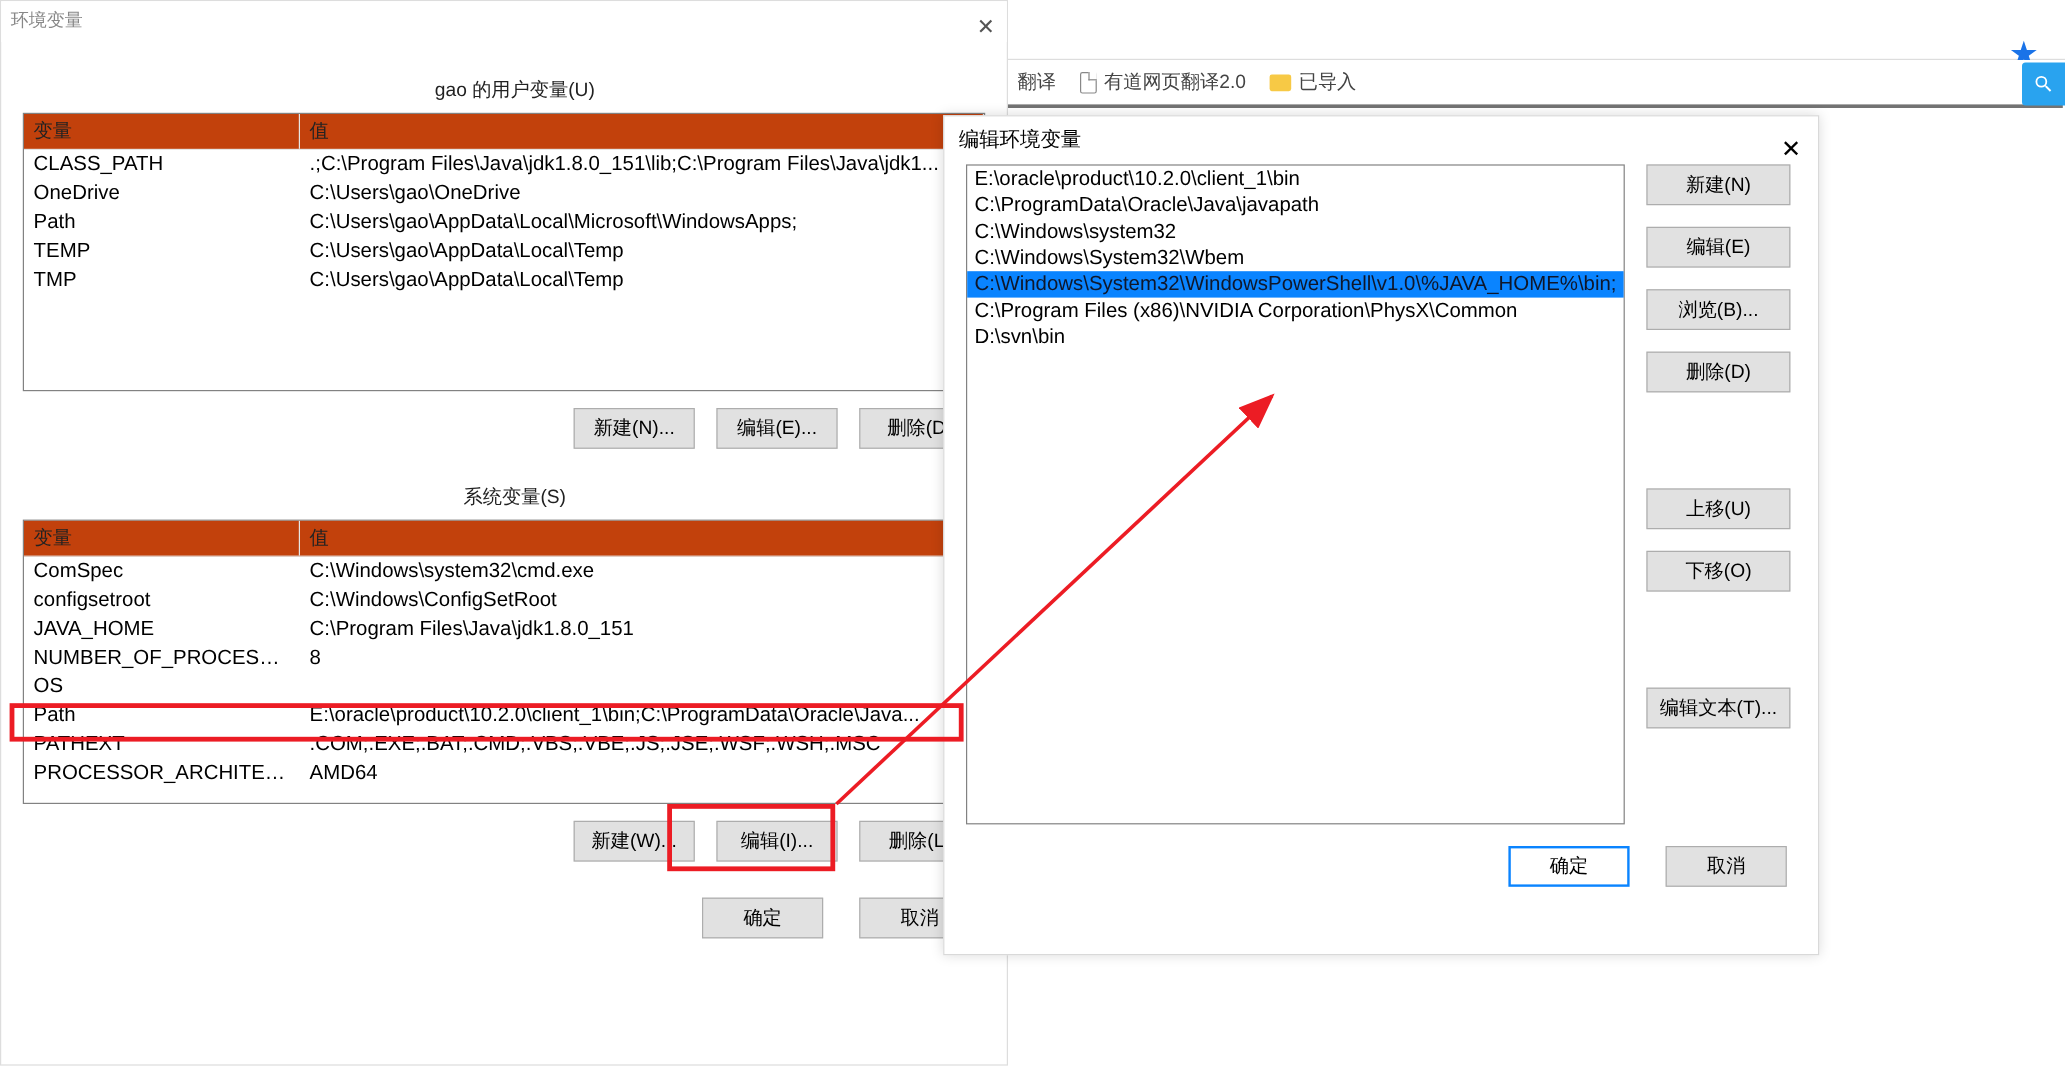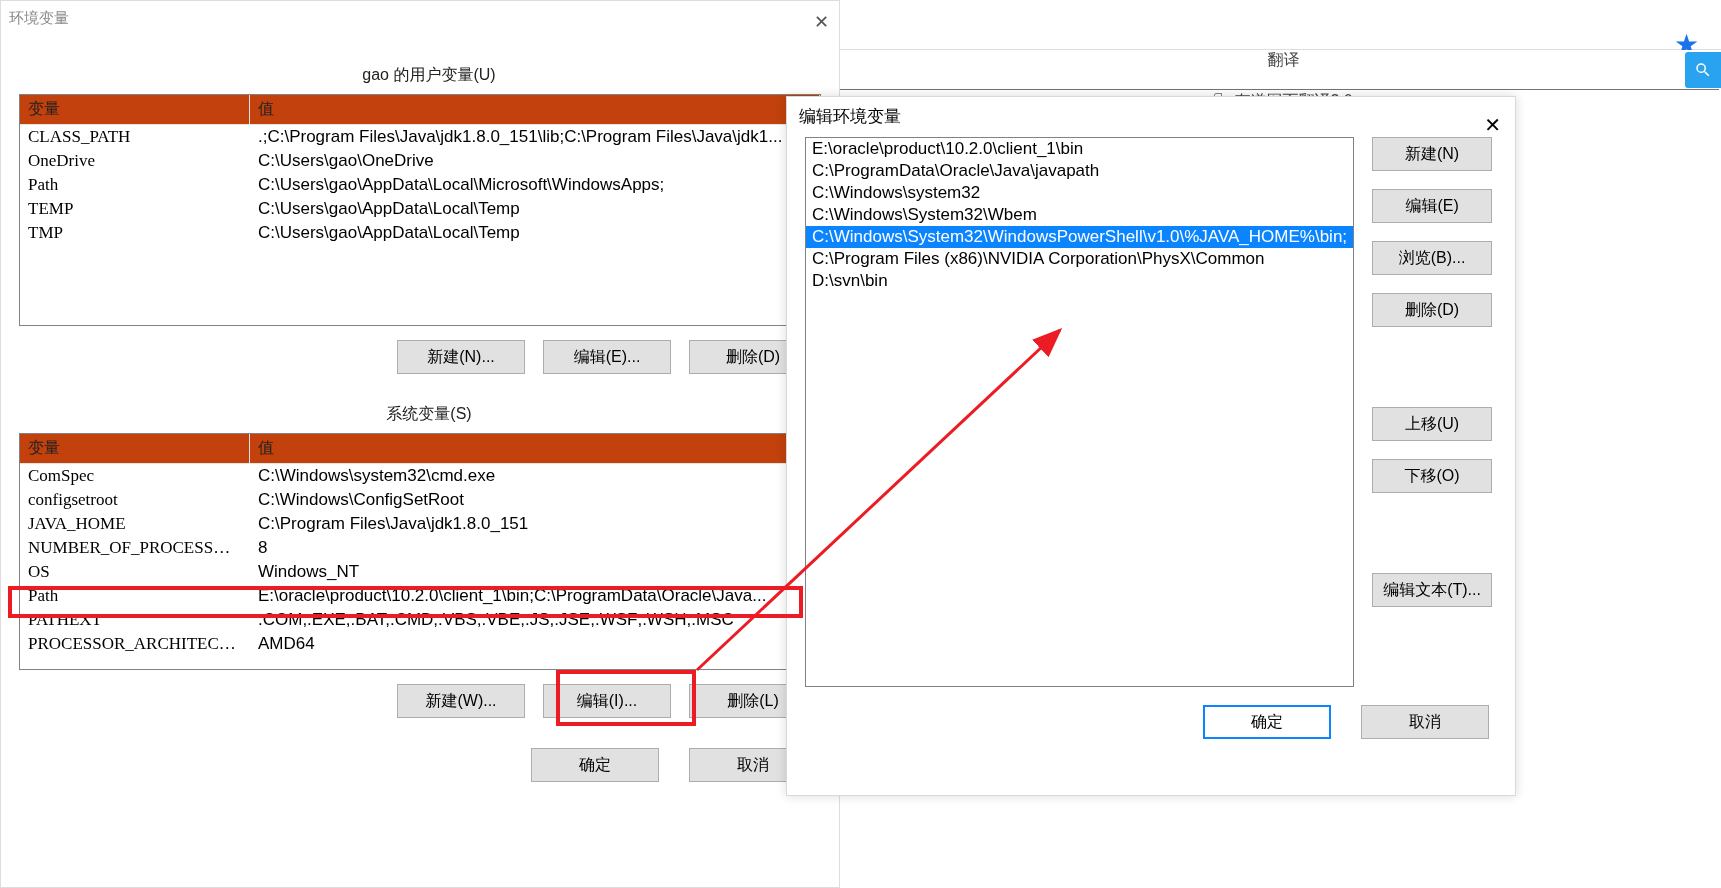--- a/index.html
+++ b/index.html
@@ -12,52 +12,52 @@
   .group-label { margin:30px 0 8px 18px; font-size:16px; color:#222;text-align:center;}
   .table-wrap { margin:0 18px; border:1px solid #828282; background:#fff; }
   .table-head { display:flex; background:#c2410c; border-bottom:1px solid #e5e5e5;}
   .table-head .col { padding:4px 8px; font-size:16px; color:#222; border-right:1px solid #e5e5e5;}
   .col-var { width:230px; flex:none;}
   .col-val { flex:1; }
   .table-body { height:200px; overflow:hidden; }
   .table-body.sys { height:205px; }
   .row { display:flex; padding:1px 0; }
   .row .cell { padding:1px 8px; font-size:17px; white-space:nowrap; overflow:hidden; text-overflow:ellipsis;}
-  .row .cell.var { width:230px; flex:none;font-family:Liberation Serif, serif;}
+  .row .cell.var { width:230px; flex:none;}
   .row .cell.val { flex:1; }
 
   .btn-row { display:flex; justify-content:flex-end; gap:18px; margin:14px 22px 0 0;}
   .win-btn {
-    width:128px; height:34px; background:#e1e1e1; border:1px solid #adadad;
+    width:101px; height:34px; background:#e1e1e1; border:1px solid #adadad;
     font-size:16px; color:#000; cursor:pointer; display:flex; align-items:center; justify-content:center;
   }
   .ok-row { display:flex; justify-content:flex-end; gap:30px; margin:30px 22px 0 0;}
 
   
   .redbox { position:absolute; border:4px solid #ec1c24; pointer-events:none; }
 
   
   .edit-dialog { position:absolute; left:786px; top:96px; width:730px; height:700px; background:#fff; border:1px solid #d9d9d9; box-shadow:0 0 10px rgba(0,0,0,.15);}
   .edit-title-bar { height:40px; line-height:40px; padding:0 12px; font-size:17px; color:#000; position:relative;}
   .edit-title-bar .close { position:absolute; right:14px; top:8px; font-size:20px; color:#000; cursor:pointer;}
   .edit-body { display:flex; padding:0 18px;}
   .path-list { flex:1; border:1px solid #828282; height:550px; background:#fff; }
   .path-list .item { padding:1px 6px; font-size:17px; white-space:nowrap; overflow:hidden; cursor:default;}
-  .path-list .item.sel { background:#0a84ff; color:#ffffff;}
+  .path-list .item.sel { background:#0a84ff; color:#0f172a;}
   .side-btns { width:130px; margin-left:18px; display:flex; flex-direction:column; gap:18px;}
   .side-btns .win-btn { width:120px;}
   .gap { height:44px;}
   .edit-ok-row { display:flex; justify-content:flex-end; gap:30px; margin:18px 26px 0 0;}
   .win-btn.primary-outline { background:#fff; border:2px solid #0a84ff;}
 
   
   .browser-top { position:absolute; left:840px; top:0; right:0; height:50px; background:#fff; border-bottom:1px solid #ddd;}
   .browser-star { position:absolute; right:22px; top:28px; color:#1a73e8; font-size:28px;}
   .browser-tabbar-bg { position:absolute; left:840px; top:0; right:0; height:24px; background:#e3e8eb;}
-  .bookmarks-bar { position:absolute; left:840px; top:50px; right:2px; height:40px; background:#fff; border-bottom:1px solid #737373; display:flex; align-items:center; gap:20px; padding-left:8px; font-size:16px; color:#444;flex-direction:column;}
+  .bookmarks-bar { position:absolute; left:840px; top:50px; right:2px; height:40px; background:#fff; border-bottom:3px solid #737373; display:flex; align-items:center; gap:20px; padding-left:8px; font-size:16px; color:#444;}
   .bm-item { display:flex; align-items:center; gap:6px; cursor:pointer;}
   .bm-folder { width:18px; height:14px; background:#f7c945; border-radius:2px; display:inline-block;}
   .bm-page { width:14px; height:18px; border:1.5px solid #888; border-radius:2px; position:relative; background:#fff;}
   .bm-page::after{content:""; position:absolute; right:-1px; top:-1px; width:6px; height:6px; background:#fff; border-left:1.5px solid #888; border-bottom:1.5px solid #888;}
   .search-btn-bg { position:absolute; right:0; top:52px; width:36px; height:36px; background:#29a3ef; border-radius:3px 0 0 3px; display:flex; align-items:center; justify-content:center;}
   .search-btn-bg svg { width:18px; height:18px; fill:#fff;}
 
   
   .arrow-svg { position:absolute; left:0; top:0; width:1721px; height:888px; pointer-events:none;}
 </style>
@@ -144,21 +144,20 @@
       <div class="row">
           <div class="cell var">JAVA_HOME</div>
           <div class="cell val">C:\Program Files\Java\jdk1.8.0_151</div>
         </div>
       <div class="row">
           <div class="cell var">NUMBER_OF_PROCESSORS</div>
           <div class="cell val">8</div>
         </div>
       <div class="row">
           <div class="cell var">OS</div>
-          <div class="cell val">Windows_NT</div>
         </div>
       <div class="row">
           <div class="cell var">Path</div>
           <div class="cell val">E:\oracle\product\10.2.0\client_1\bin;C:\ProgramData\Oracle\Java...</div>
         </div>
       <div class="row">
           <div class="cell var">PATHEXT</div>
           <div class="cell val">.COM;.EXE;.BAT;.CMD;.VBS;.VBE;.JS;.JSE;.WSF;.WSH;.MSC</div>
         </div>
       <div class="row">

